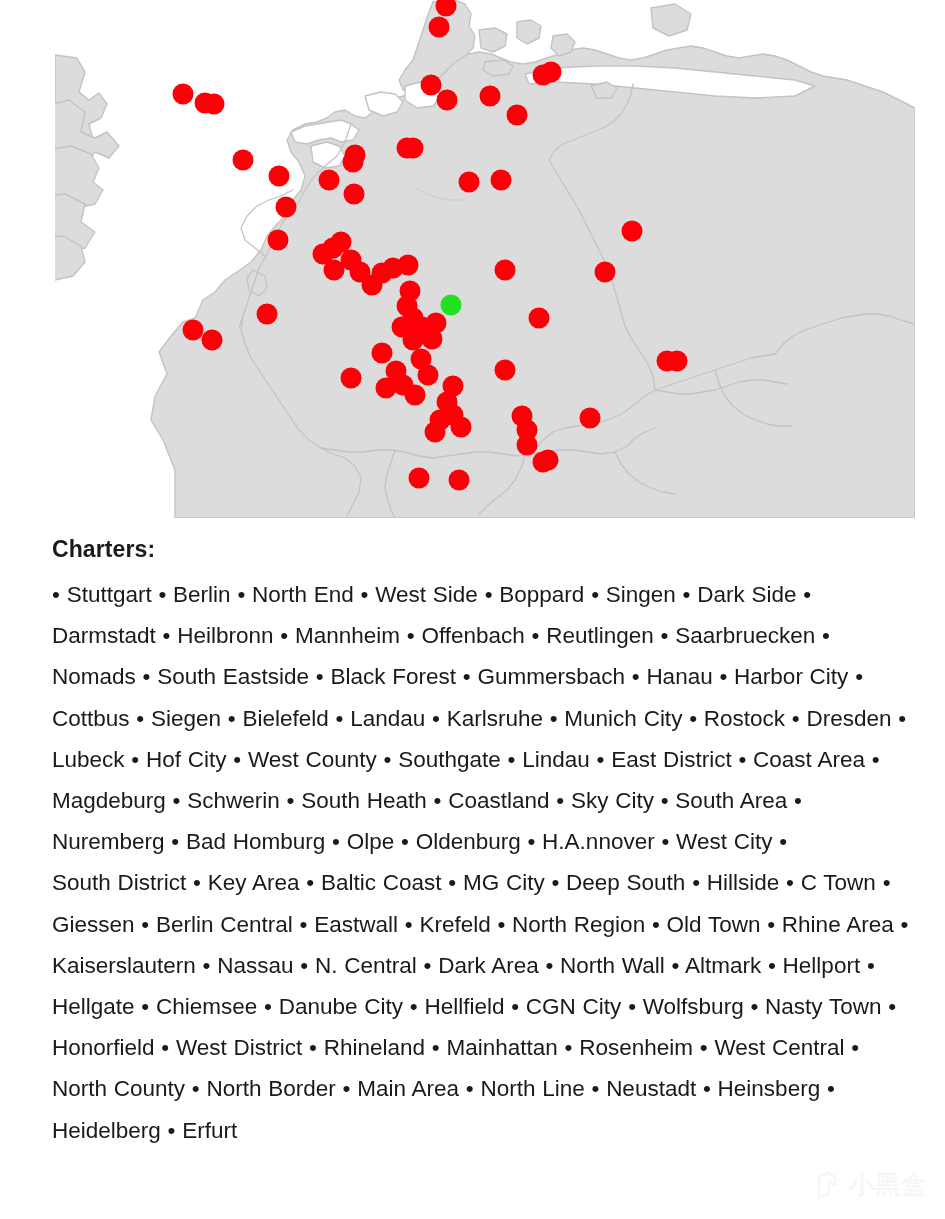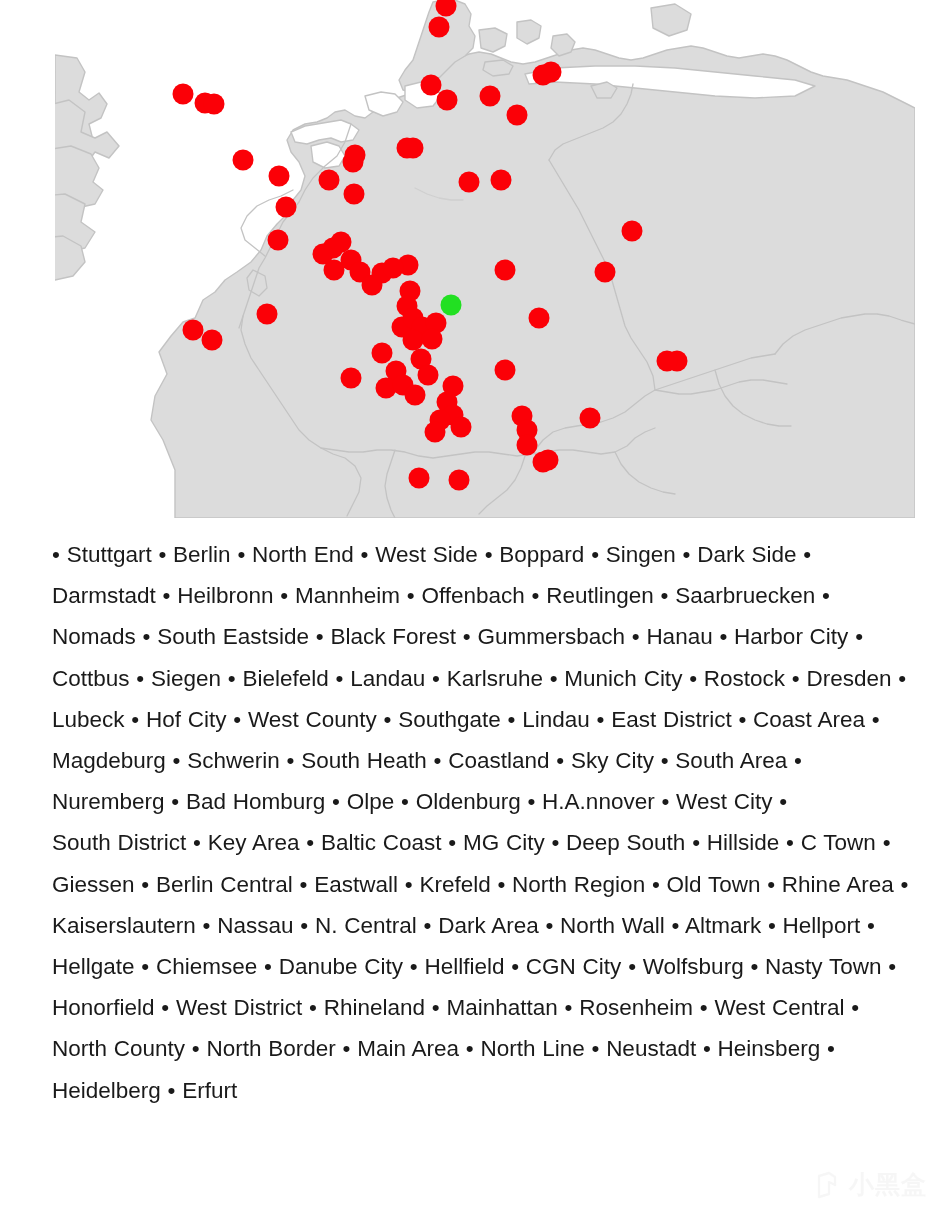--- a/index.html
+++ b/index.html
@@ -303,20 +303,21 @@
       <div class="marker red" style="left: 404px; top: 480px; background: rgb(251, 0, 7);"></div>
       <div class="marker red" style="left: 493px; top: 460px; background: rgb(251, 0, 7);"></div>
       <div class="marker red" style="left: 488px; top: 462px; background: rgb(251, 0, 7);"></div>
       <div class="marker red" style="left: 157px; top: 340px; background: rgb(251, 0, 7);"></div>
       <div class="marker red" style="left: 138px; top: 330px; background: rgb(251, 0, 7);"></div>
       <div class="marker green" style="left: 396px; top: 305px; background: rgb(34, 224, 34);"></div>
     </div>
 </div>
 
 <div id="charters-section">
+  <h2 id="charters-heading">Charters:</h2>
   <div id="charters-list"><span class="sep">• </span><span class="charter-name">Stuttgart</span> <span class="sep">• </span><span class="charter-name">Berlin</span> <span class="sep">• </span><span class="charter-name">North End</span> <span class="sep">• </span><span class="charter-name">West Side</span> <span class="sep">• </span><span class="charter-name">Boppard</span> <span class="sep">• </span><span class="charter-name">Singen</span> <span class="sep">• </span><span class="charter-name">Dark Side</span> <span class="sep">• </span><span class="charter-name">Darmstadt</span> <span class="sep">• </span><span class="charter-name">Heilbronn</span> <span class="sep">• </span><span class="charter-name">Mannheim</span> <span class="sep">• </span><span class="charter-name">Offenbach</span> <span class="sep">• </span><span class="charter-name">Reutlingen</span> <span class="sep">• </span><span class="charter-name">Saarbruecken</span> <span class="sep">• </span><span class="charter-name">Nomads</span> <span class="sep">• </span><span class="charter-name">South Eastside</span> <span class="sep">• </span><span class="charter-name">Black Forest</span> <span class="sep">• </span><span class="charter-name">Gummersbach</span> <span class="sep">• </span><span class="charter-name">Hanau</span> <span class="sep">• </span><span class="charter-name">Harbor City</span> <span class="sep">• </span><span class="charter-name">Cottbus</span> <span class="sep">• </span><span class="charter-name">Siegen</span> <span class="sep">• </span><span class="charter-name">Bielefeld</span> <span class="sep">• </span><span class="charter-name">Landau</span> <span class="sep">• </span><span class="charter-name">Karlsruhe</span> <span class="sep">• </span><span class="charter-name">Munich City</span> <span class="sep">• </span><span class="charter-name">Rostock</span> <span class="sep">• </span><span class="charter-name">Dresden</span> <span class="sep">• </span><span class="charter-name">Lubeck</span> <span class="sep">• </span><span class="charter-name">Hof City</span> <span class="sep">• </span><span class="charter-name">West County</span> <span class="sep">• </span><span class="charter-name">Southgate</span> <span class="sep">• </span><span class="charter-name">Lindau</span> <span class="sep">• </span><span class="charter-name">East District</span> <span class="sep">• </span><span class="charter-name">Coast Area</span> <span class="sep">• </span><span class="charter-name">Magdeburg</span> <span class="sep">• </span><span class="charter-name">Schwerin</span> <span class="sep">• </span><span class="charter-name">South Heath</span> <span class="sep">• </span><span class="charter-name">Coastland</span> <span class="sep">• </span><span class="charter-name">Sky City</span> <span class="sep">• </span><span class="charter-name">South Area</span> <span class="sep">• </span><span class="charter-name">Nuremberg</span> <span class="sep">• </span><span class="charter-name">Bad Homburg</span> <span class="sep">• </span><span class="charter-name">Olpe</span> <span class="sep">• </span><span class="charter-name">Oldenburg</span> <span class="sep">• </span><span class="charter-name">H.A.nnover</span> <span class="sep">• </span><span class="charter-name">West City</span> <span class="sep">• </span><span class="charter-name">South District</span> <span class="sep">• </span><span class="charter-name">Key Area</span> <span class="sep">• </span><span class="charter-name">Baltic Coast</span> <span class="sep">• </span><span class="charter-name">MG City</span> <span class="sep">• </span><span class="charter-name">Deep South</span> <span class="sep">• </span><span class="charter-name">Hillside</span> <span class="sep">• </span><span class="charter-name">C Town</span> <span class="sep">• </span><span class="charter-name">Giessen</span> <span class="sep">• </span><span class="charter-name">Berlin Central</span> <span class="sep">• </span><span class="charter-name">Eastwall</span> <span class="sep">• </span><span class="charter-name">Krefeld</span> <span class="sep">• </span><span class="charter-name">North Region</span> <span class="sep">• </span><span class="charter-name">Old Town</span> <span class="sep">• </span><span class="charter-name">Rhine Area</span> <span class="sep">• </span><span class="charter-name">Kaiserslautern</span> <span class="sep">• </span><span class="charter-name">Nassau</span> <span class="sep">• </span><span class="charter-name">N. Central</span> <span class="sep">• </span><span class="charter-name">Dark Area</span> <span class="sep">• </span><span class="charter-name">North Wall</span> <span class="sep">• </span><span class="charter-name">Altmark</span> <span class="sep">• </span><span class="charter-name">Hellport</span> <span class="sep">• </span><span class="charter-name">Hellgate</span> <span class="sep">• </span><span class="charter-name">Chiemsee</span> <span class="sep">• </span><span class="charter-name">Danube City</span> <span class="sep">• </span><span class="charter-name">Hellfield</span> <span class="sep">• </span><span class="charter-name">CGN City</span> <span class="sep">• </span><span class="charter-name">Wolfsburg</span> <span class="sep">• </span><span class="charter-name">Nasty Town</span> <span class="sep">• </span><span class="charter-name">Honorfield</span> <span class="sep">• </span><span class="charter-name">West District</span> <span class="sep">• </span><span class="charter-name">Rhineland</span> <span class="sep">• </span><span class="charter-name">Mainhattan</span> <span class="sep">• </span><span class="charter-name">Rosenheim</span> <span class="sep">• </span><span class="charter-name">West Central</span> <span class="sep">• </span><span class="charter-name">North County</span> <span class="sep">• </span><span class="charter-name">North Border</span> <span class="sep">• </span><span class="charter-name">Main Area</span> <span class="sep">• </span><span class="charter-name">North Line</span> <span class="sep">• </span><span class="charter-name">Neustadt</span> <span class="sep">• </span><span class="charter-name">Heinsberg</span> <span class="sep">• </span><span class="charter-name">Heidelberg</span> <span class="sep">• </span><span class="charter-name">Erfurt</span> </div>
 </div>
 
 <div id="watermark">
   <svg width="30" height="30" viewBox="0 0 30 30">
     <path d="M7 6 L17 3 L23 7 L23 15 L17 12 L17 24 L7 27 Z" fill="none" stroke="#e3e3e3" stroke-width="2.4" stroke-linejoin="round"></path>
   </svg>
   <span class="wm-glyphs">小黑盒</span>
 </div>
 

